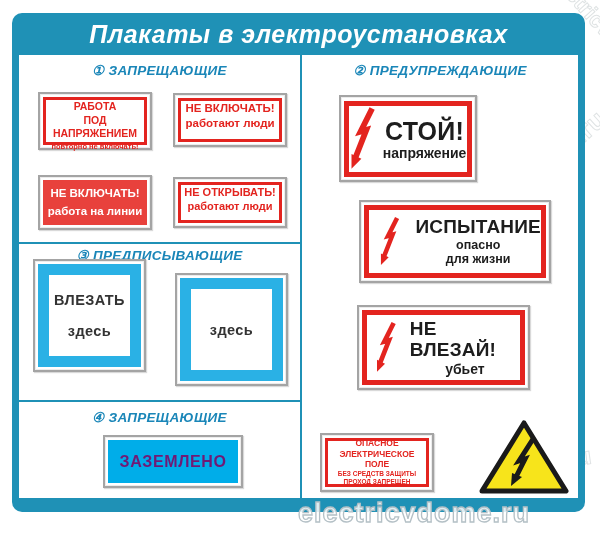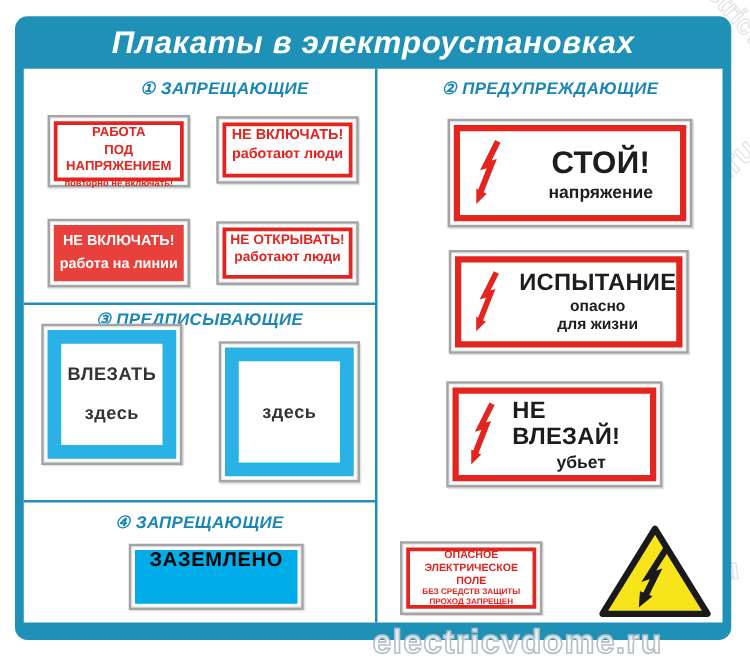--- a/index.html
+++ b/index.html
@@ -48,22 +48,22 @@
   .warn-title{font-weight:bold;font-size:25px;letter-spacing:0.2px;}
   .warn-title.mid{font-size:19px;}
   .warn-sub{font-size:14px;font-weight:bold;}
   .warn-sub.small{font-size:12.5px;}
   .blue-frame{
     flex:1;border:11px solid #2ab1e5;display:flex;flex-direction:column;
     align-items:center;justify-content:center;gap:15px;color:#333;
     font-weight:bold;font-size:14.5px;letter-spacing:0.4px;
   }
   .cyan-fill{
-    flex:1;background:#00ade9;color:#000000;font-weight:bold;font-size:16px;
-    display:flex;align-items:flex-start;justify-content:center;letter-spacing:0.6px;
+    flex:1;background:#00ade9;color:#701a75;font-weight:bold;font-size:16px;
+    display:flex;align-items:center;justify-content:center;letter-spacing:0.6px;
   }
   .danger-frame{
     flex:1;border:3px solid #e3241f;display:flex;flex-direction:column;
     align-items:center;justify-content:center;color:#e3241f;font-weight:bold;
     text-align:center;line-height:1.25;
   }
   .df-line{font-size:8.5px;}
   .df-note{font-size:6.5px;line-height:1.3;}
   .triangle-sign{position:absolute;}
   .wm{
@@ -92,21 +92,21 @@
 
 <div class="panel">
   <div class="panel-title">Плакаты в электроустановках</div>
 
   <div class="content">
 
     <div class="vdiv"></div>
     <div class="hdiv" style="top:187px;"></div>
     <div class="hdiv" style="top:345px;"></div>
 
-    <div class="heading" style="left:0;top:7px;width:281px;margin-left:20px;">① ЗАПРЕЩАЮЩИЕ</div>
+    <div class="heading" style="left:0;top:7px;width:281px;">① ЗАПРЕЩАЮЩИЕ</div>
     <div class="heading" style="left:283px;top:7px;width:276px;">② ПРЕДУПРЕЖДАЮЩИЕ</div>
     <div class="heading" style="left:0;top:192px;width:281px;">③ ПРЕДПИСЫВАЮЩИЕ</div>
     <div class="heading" style="left:0;top:354px;width:281px;">④ ЗАПРЕЩАЮЩИЕ</div>
 
     <div class="plate" style="left:19px;top:37px;width:114px;height:58px;">
       <div class="red-frame">
         <span class="rf-line">РАБОТА</span>
         <span class="rf-line">ПОД НАПРЯЖЕНИЕМ</span>
         <span class="rf-note">повторно не включать!</span>
       </div>
@@ -145,21 +145,21 @@
         <span>здесь</span>
       </div>
     </div>
 
     <div class="plate" style="left:84px;top:380px;width:140px;height:53px;">
       <div class="cyan-fill">
         <span>ЗАЗЕМЛЕНО</span>
       </div>
     </div>
 
-    <div class="plate" style="left:339px;top:40px;width:196px;height:87px;">
+    <div class="plate" style="left:320px;top:40px;width:138px;height:87px;align-items:flex-end;">
       <div class="warn-frame">
         <div class="warn-bolt">
           <svg viewBox="0 0 40 80">
               <path d="M28 3 L14 31 L21 29 L8 62" stroke="#e3241f" stroke-width="7" fill="none"></path>
               <polygon points="3,76 15,64 3,58" fill="#e3241f"></polygon>
             </svg>
         </div>
         <div class="warn-text">
           <span class="warn-title">СТОЙ!</span>
           <span class="warn-sub">напряжение</span>

